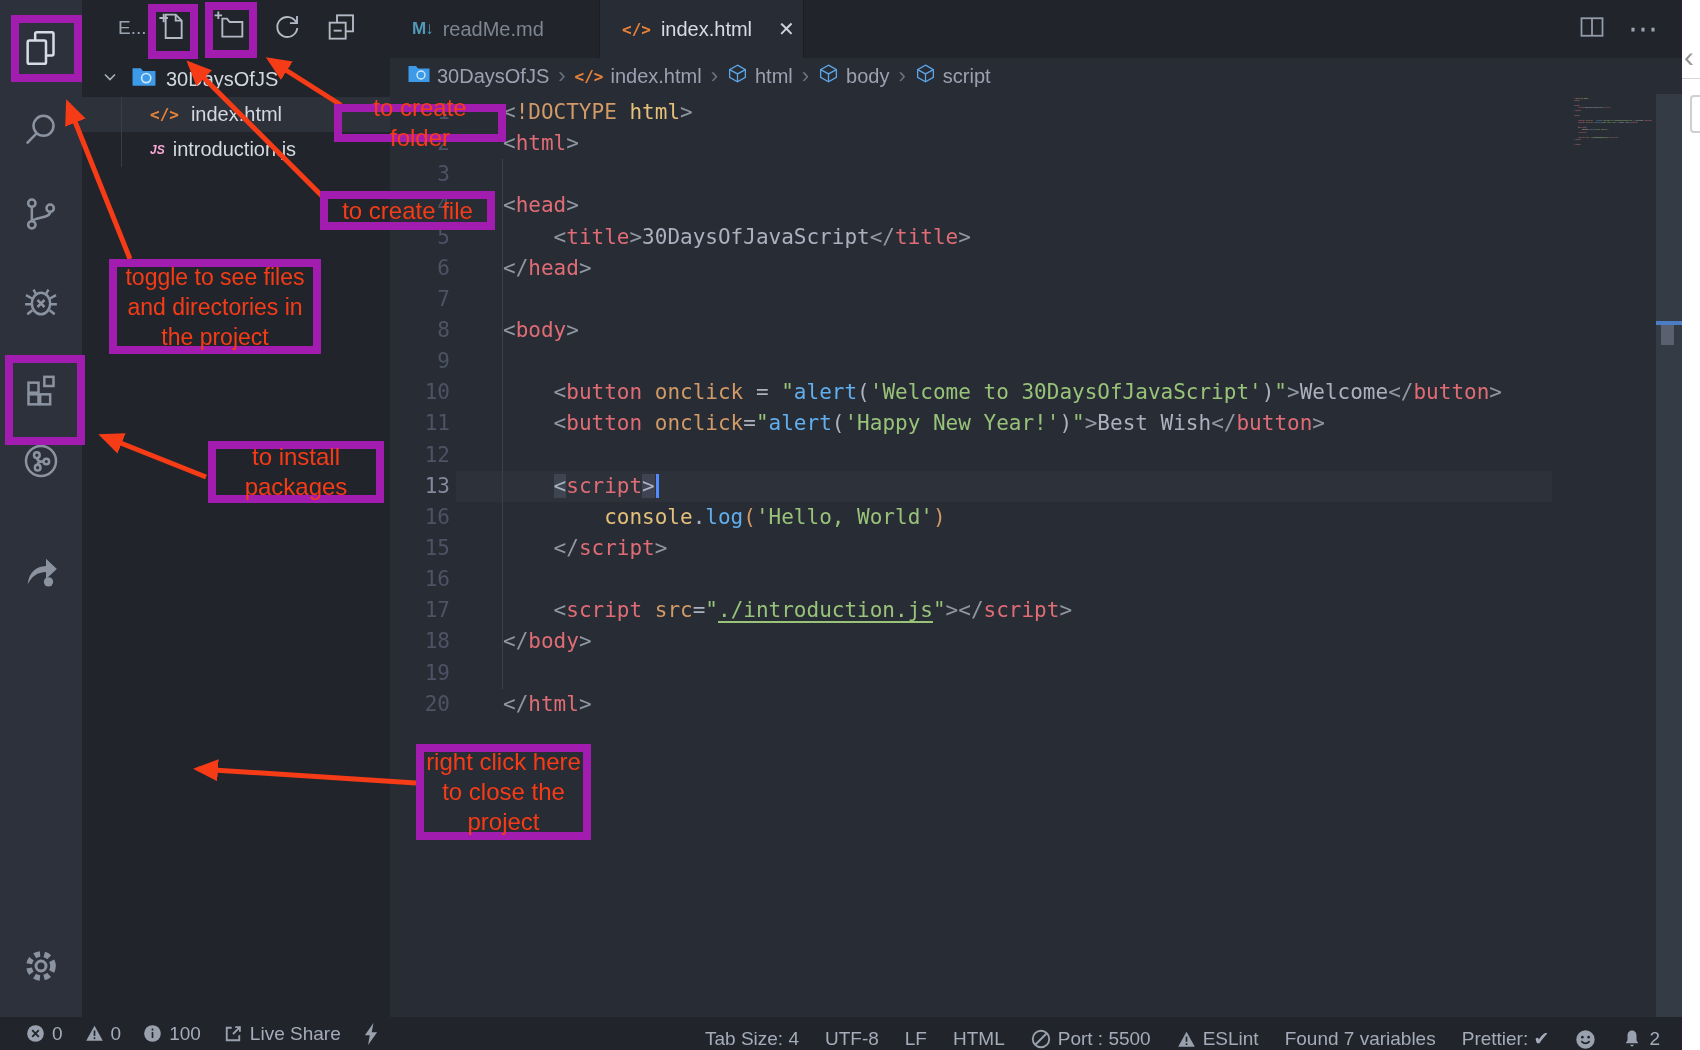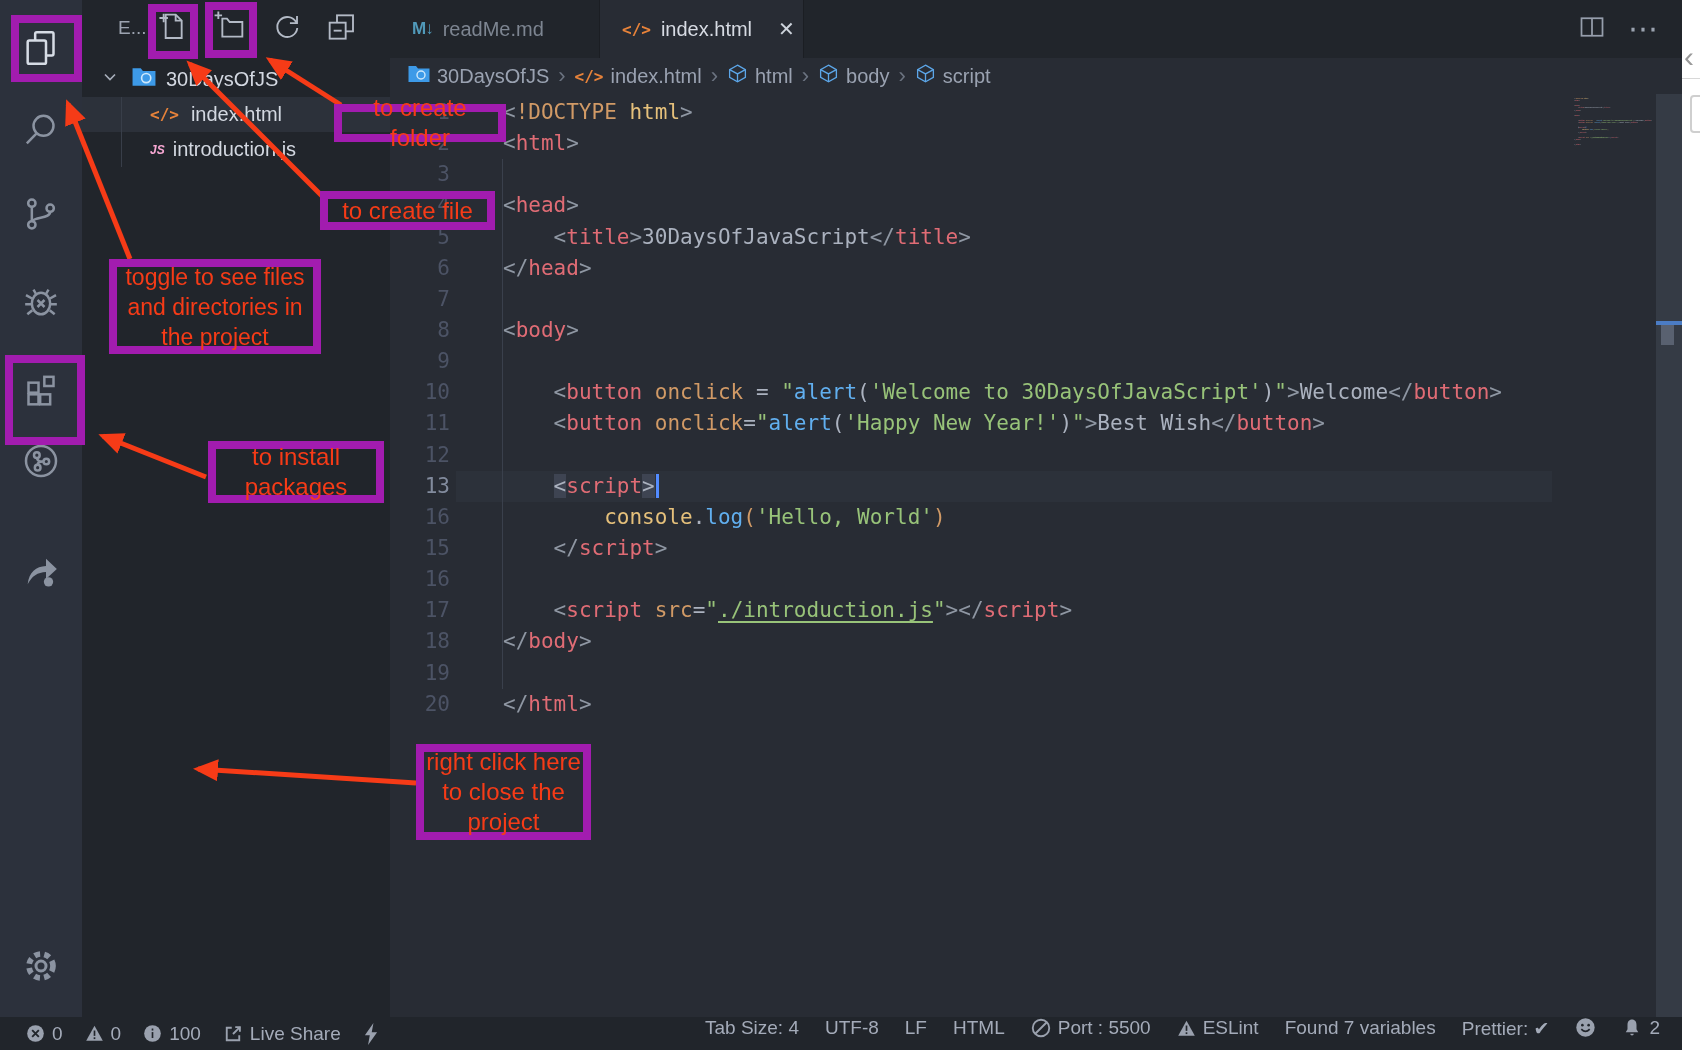--- a/index.html
+++ b/index.html
@@ -61,21 +61,21 @@
     font-size:21px;line-height:31.15px;white-space:pre;}
   #sb-track{left:1656px;top:94px;width:26px;height:923px;background:#353b45;}
   #sb-blue{left:1656px;top:321px;width:26px;height:4px;background:#4b7cc4;}
   #sb-handle{left:1661px;top:325px;width:13px;height:20px;background:#596170;}
   
   .strip-chevron{left:1684px;top:40px;color:#9b9b9b;font-size:30px;}
   .strip-line{left:1682px;top:78px;width:18px;height:1px;background:#d8d8d8;}
   .strip-rect{left:1690px;top:95px;width:16px;height:34px;border:2px solid #cfcfcf;border-radius:4px;}
   
   #status-left{position:absolute;left:26px;top:0;height:33px;display:flex;align-items:center;gap:22px;}
-  #status-right{position:absolute;right:22px;top:0;height:33px;display:flex;align-items:flex-start;gap:26px;}
+  #status-right{position:absolute;right:22px;top:0;height:33px;display:flex;align-items:flex-end;gap:26px;}
   .st-item{display:flex;align-items:center;gap:7px;}
   
   .ann{border:8px solid #a21caf;box-sizing:border-box;z-index:40;}
   .ann-label{color:#f63b17;display:flex;align-items:center;justify-content:center;text-align:center;
     font-size:24px;line-height:30px;}
   #arrows{left:0;top:0;z-index:39;pointer-events:none;}
 </style>
 </head>
 <body>
 

